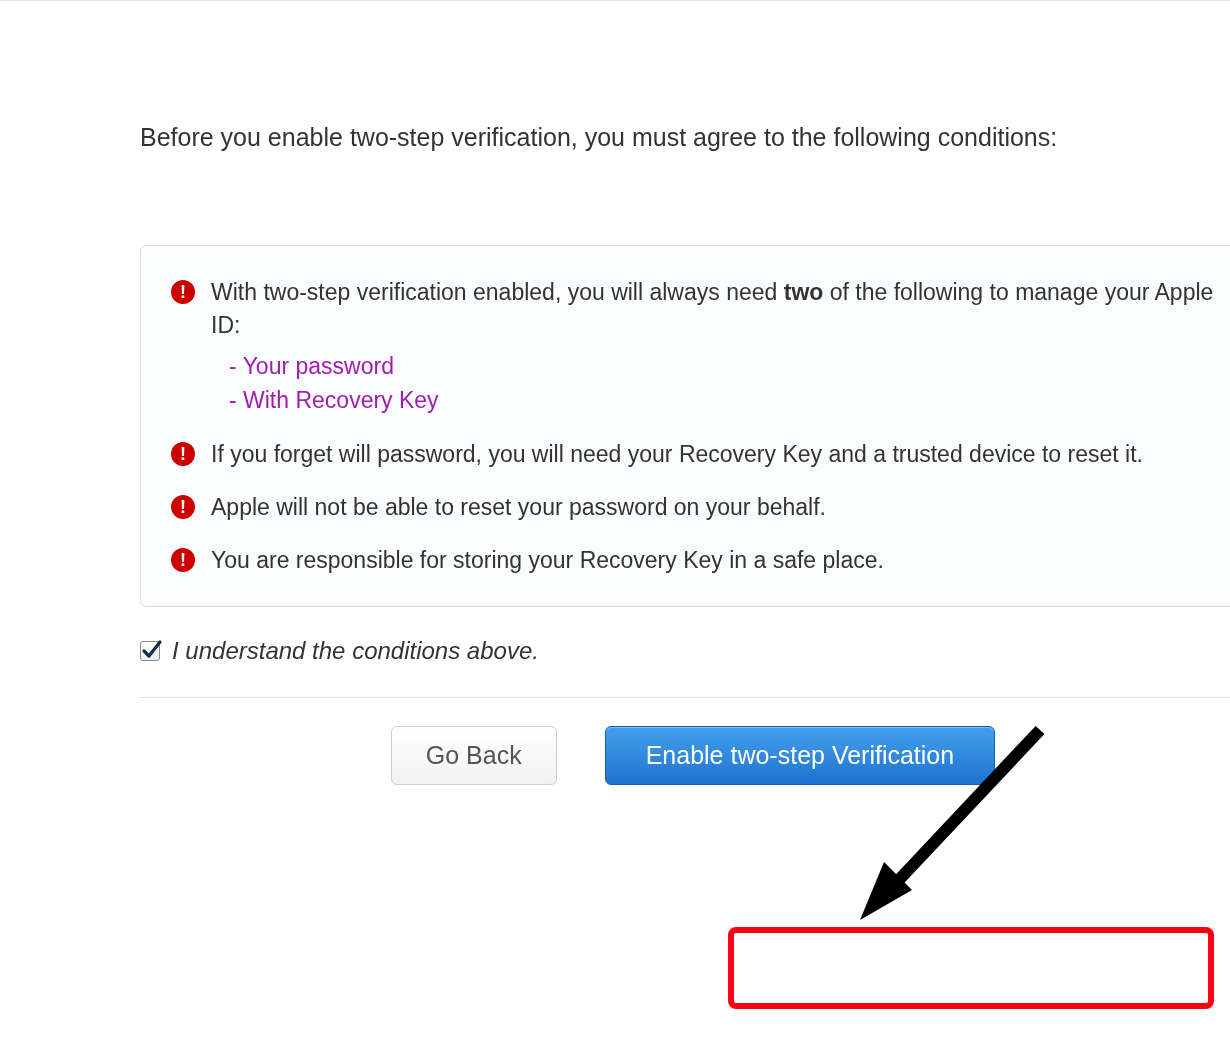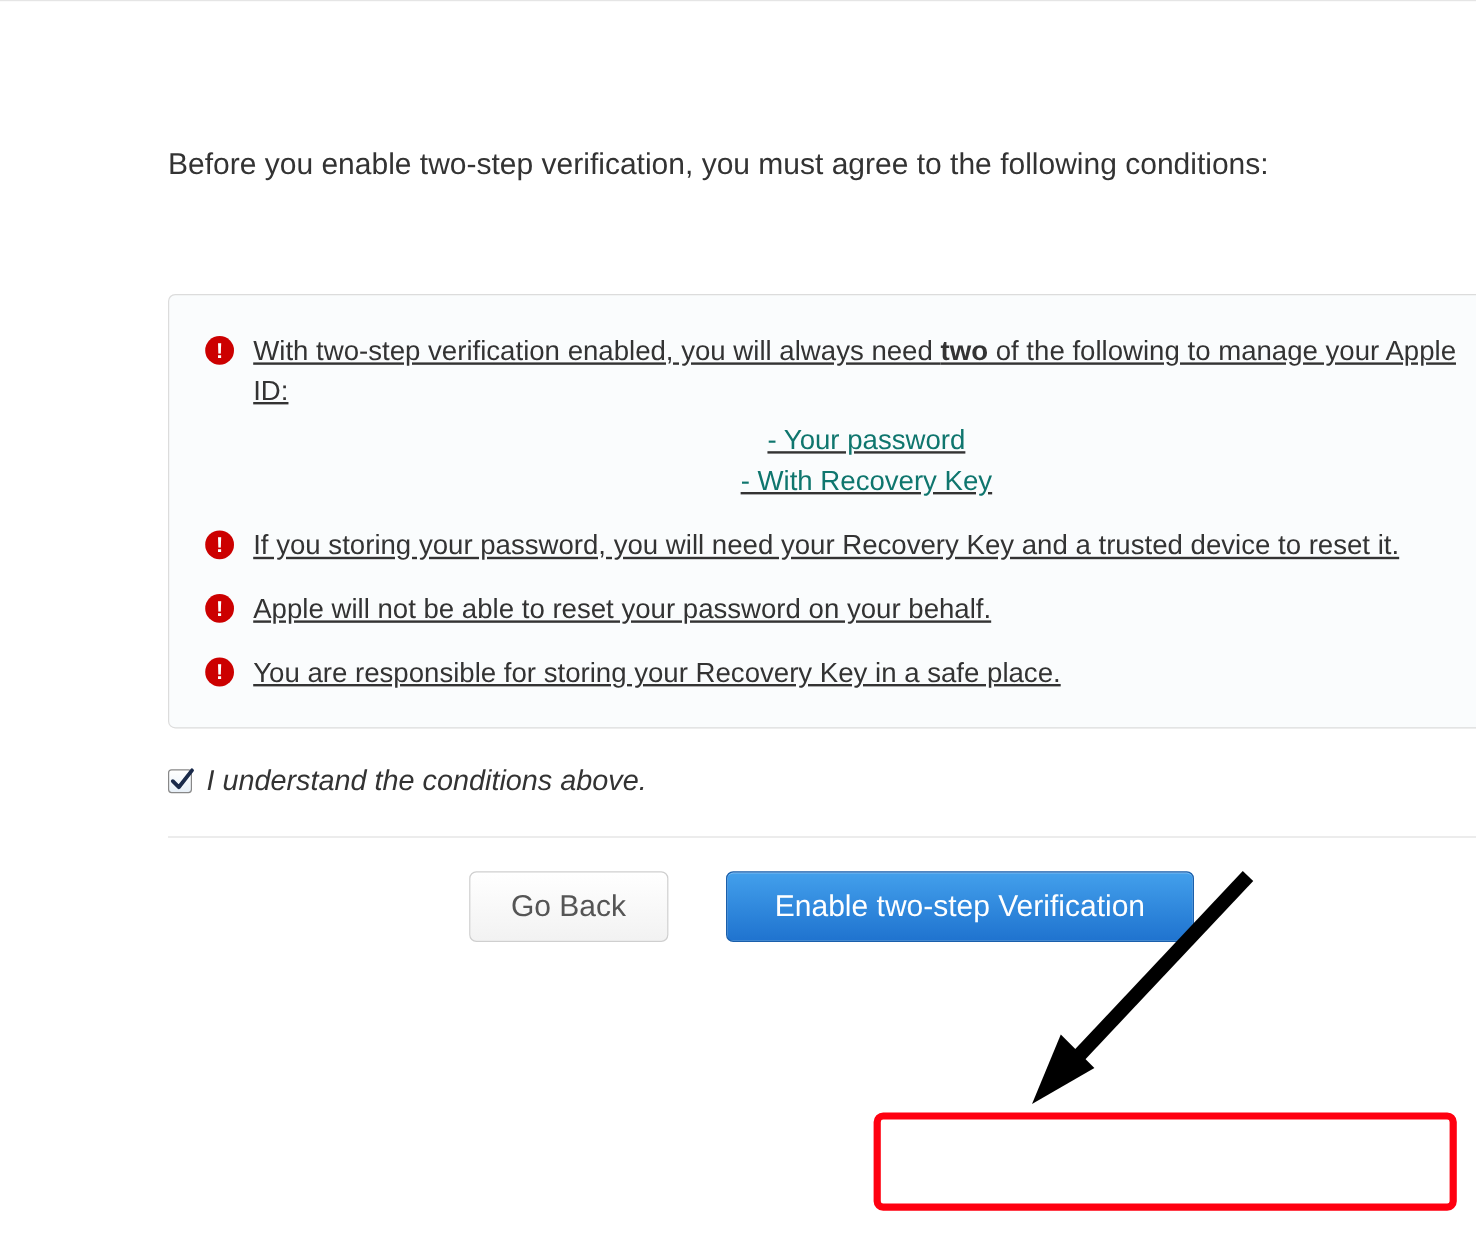--- a/index.html
+++ b/index.html
@@ -52,32 +52,30 @@
       line-height: 24px;
       text-align: center;
       margin-right: 16px;
       margin-top: 4px;
       font-family: Arial, sans-serif;
     }
     .cond-text {
       font-size: 23px;
       color: #333;
       line-height: 1.45;
-      text-decoration: underline;
     }
     .cond-text b { font-weight: bold; }
     .sub-list {
       margin-top: 6px;
     }
     .sub-list div {
       padding-left: 18px;
       font-size: 23px;
-      color: #0f766e;
+      color: #a21caf;
       line-height: 1.5;
-      text-align: center;
     }
     .agree-row {
       margin-top: 30px;
       display: flex;
       align-items: center;
     }
     .check-wrap {
       position: relative;
       width: 20px;
       height: 20px;
@@ -154,21 +152,21 @@
         <span>With two-step verification enabled, you will always need </span><b>two</b><span> of the following to manage your Apple ID:</span>
         <div class="sub-list">
           <div>- Your password</div>
           <div>- With Recovery Key</div>
         </div>
       </div>
     </div>
 
     <div class="cond-item">
       <div class="warn-icon">!</div>
-      <div class="cond-text">If you storing your password, you will need your Recovery Key and a trusted device to reset it.</div>
+      <div class="cond-text">If you forget will password, you will need your Recovery Key and a trusted device to reset it.</div>
     </div>
 
     <div class="cond-item">
       <div class="warn-icon">!</div>
       <div class="cond-text">Apple will not be able to reset your password on your behalf.</div>
     </div>
 
     <div class="cond-item">
       <div class="warn-icon">!</div>
       <div class="cond-text">You are responsible for storing your Recovery Key in a safe place.</div>

